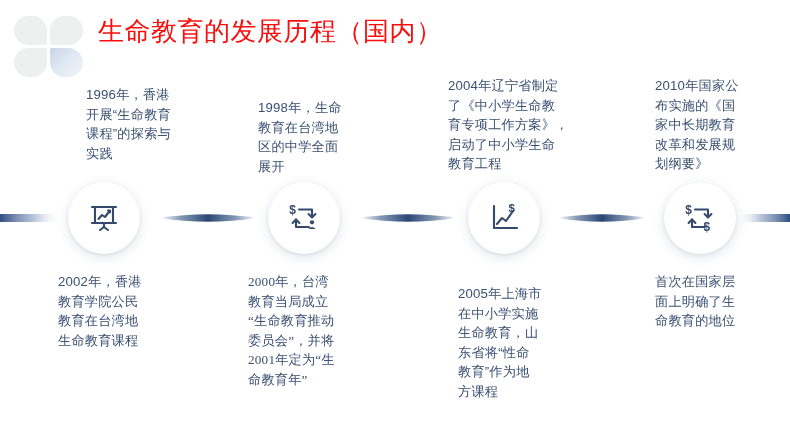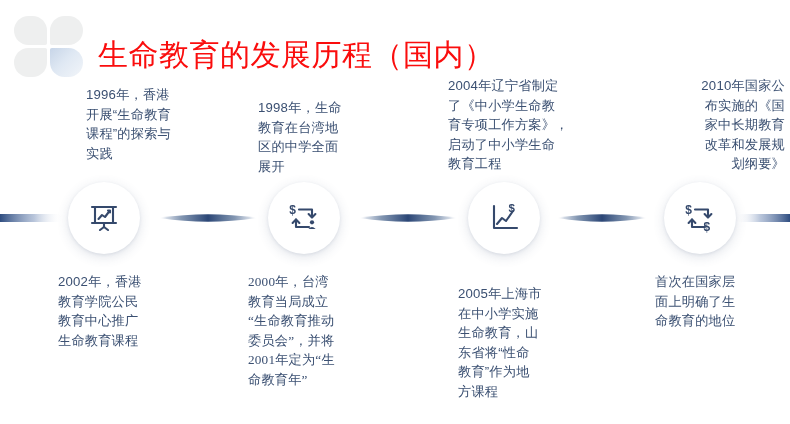--- a/index.html
+++ b/index.html
@@ -36,26 +36,25 @@
     left: 36px; top: 32px;
     border-radius: 2px 16px 16px 16px;
     background: linear-gradient(135deg, #c7d5e8 0%, #dfe8f3 45%, #f2f5f9 100%);
   }
 
   
   .page-title {
     position: absolute;
     left: 98px;
     top: 14px;
-    font-size: 30px;
+    font-size: 26px;
     line-height: 34px;
     color: #fa0d0d;
     letter-spacing: 0.5px;
     white-space: nowrap;
-    margin-top: 24px;
   }
 
   
   .rail {
     position: absolute;
     left: 0;
     top: 0;
     width: 790px;
     height: 424px;
     pointer-events: none;
@@ -201,29 +200,29 @@
 实践</div>
 <div class="tbox top" style="left:258px; top:98px; width:130px;">1998年，生命
 教育在台湾地
 区的中学全面
 展开</div>
 <div class="tbox top" style="left:427px; top:76px; width:175px;margin-left:21px;">2004年辽宁省制定
 了《中小学生命教
 育专项工作方案》，
 启动了中小学生命
 教育工程</div>
-<div class="tbox top" style="left:655px; top:76px; width:130px;text-align:right;">2010年国家公
+<div class="tbox top" style="left:655px; top:76px; width:130px;">2010年国家公
 布实施的《国
 家中长期教育
 改革和发展规
 划纲要》</div>
 
 <div class="tbox bottom" style="left:58px; top:272px; width:130px;">2002年，香港
 教育学院公民
-教育中心推广
+教育在台湾地
 生命教育课程</div>
 <div class="tbox bottom" style="left:248px; top:272px; width:140px;font-family:Liberation Serif, serif;">2000年，台湾
 教育当局成立
 “生命教育推动
 委员会”，并将
 2001年定为“生
 命教育年”</div>
 <div class="tbox bottom" style="left:458px; top:284px; width:135px;">2005年上海市
 在中小学实施
 生命教育，山

